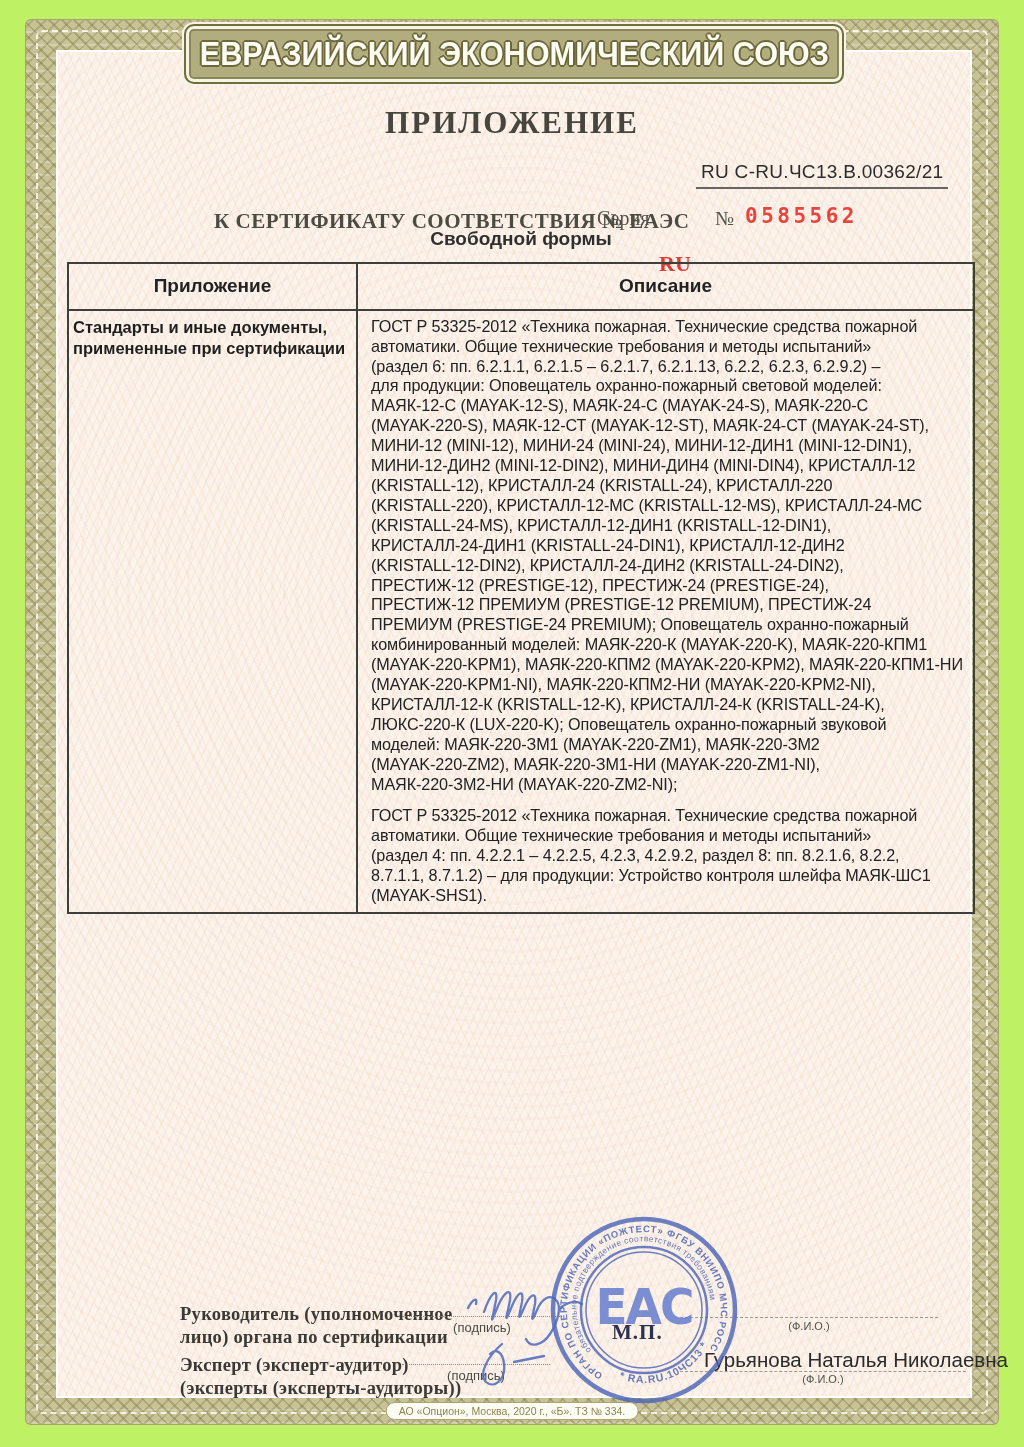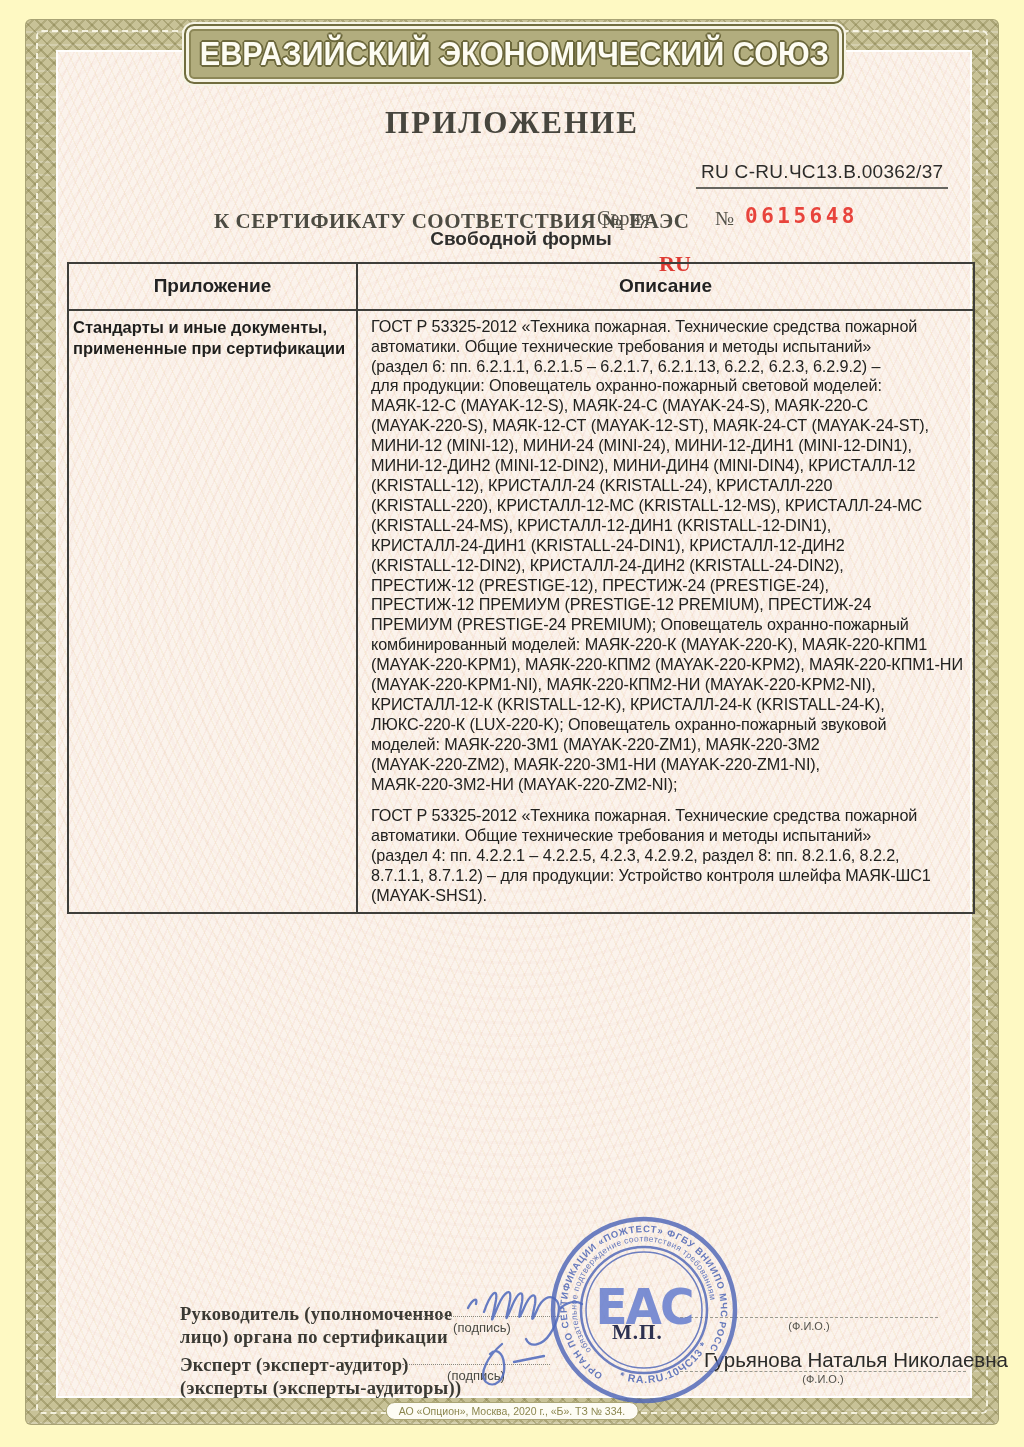--- a/index.html
+++ b/index.html
@@ -1,17 +1,17 @@
 <!DOCTYPE html>
 <html lang="ru"><head>
 <meta charset="utf-8">
 <style>
   html,body{margin:0;padding:0;}
   body{width:1024px;height:1447px;background:#fdfdf9;font-family:"Liberation Sans",sans-serif;}
-  .page{position:relative;width:1024px;height:1447px;overflow:hidden;background:#fef9c3;}
+  .page{position:relative;width:1024px;height:1447px;overflow:hidden;background:#bef264;}
 
   
   .frame{position:absolute;left:26px;top:20px;width:972px;height:1404px;border-radius:5px;
     background-color:#c8c297;
     background-image:
       repeating-linear-gradient(45deg, rgba(122,116,62,.38) 0 2px, transparent 2px 9px),
       repeating-linear-gradient(-45deg, rgba(122,116,62,.30) 0 2px, transparent 2px 9px),
       repeating-linear-gradient(0deg, rgba(255,255,255,.22) 0 2px, transparent 2px 13px);
     box-shadow:0 0 0 1px #a8a375;}
   .frame::before{content:"";position:absolute;inset:10px;border:2px dashed rgba(255,253,240,.85);border-radius:6px;}
@@ -84,27 +84,27 @@
   <div class="frame"></div>
   <div class="inner"></div>
 
   <div class="banner">
     <span class="banner-text">ЕВРАЗИЙСКИЙ ЭКОНОМИЧЕСКИЙ СОЮЗ</span>
   </div>
 
   <div class="abs doc-title">ПРИЛОЖЕНИЕ</div>
 
   <div class="abs cert-label">К СЕРТИФИКАТУ СООТВЕТСТВИЯ № ЕАЭС</div>
-  <div class="abs cert-number">RU C-RU.ЧС13.В.00362/37</div>
+  <div class="abs cert-number">RU C-RU.ЧС13.В.00362/21</div>
   <div class="abs cert-underline"></div>
 
   <div class="abs series-label">Серия</div>
   <div class="abs series-value">RU</div>
   <div class="abs number-sign">№</div>
-  <div class="abs blank-number">0615648</div>
+  <div class="abs blank-number">0585562</div>
 
   <div class="abs form-note">Свободной формы</div>
 
   <div class="abs doc-table">
     <div class="thead">
       <div class="col1 th">Приложение</div>
       <div class="col2 th">Описание</div>
     </div>
     <div class="tbody">
       <div class="col1">

